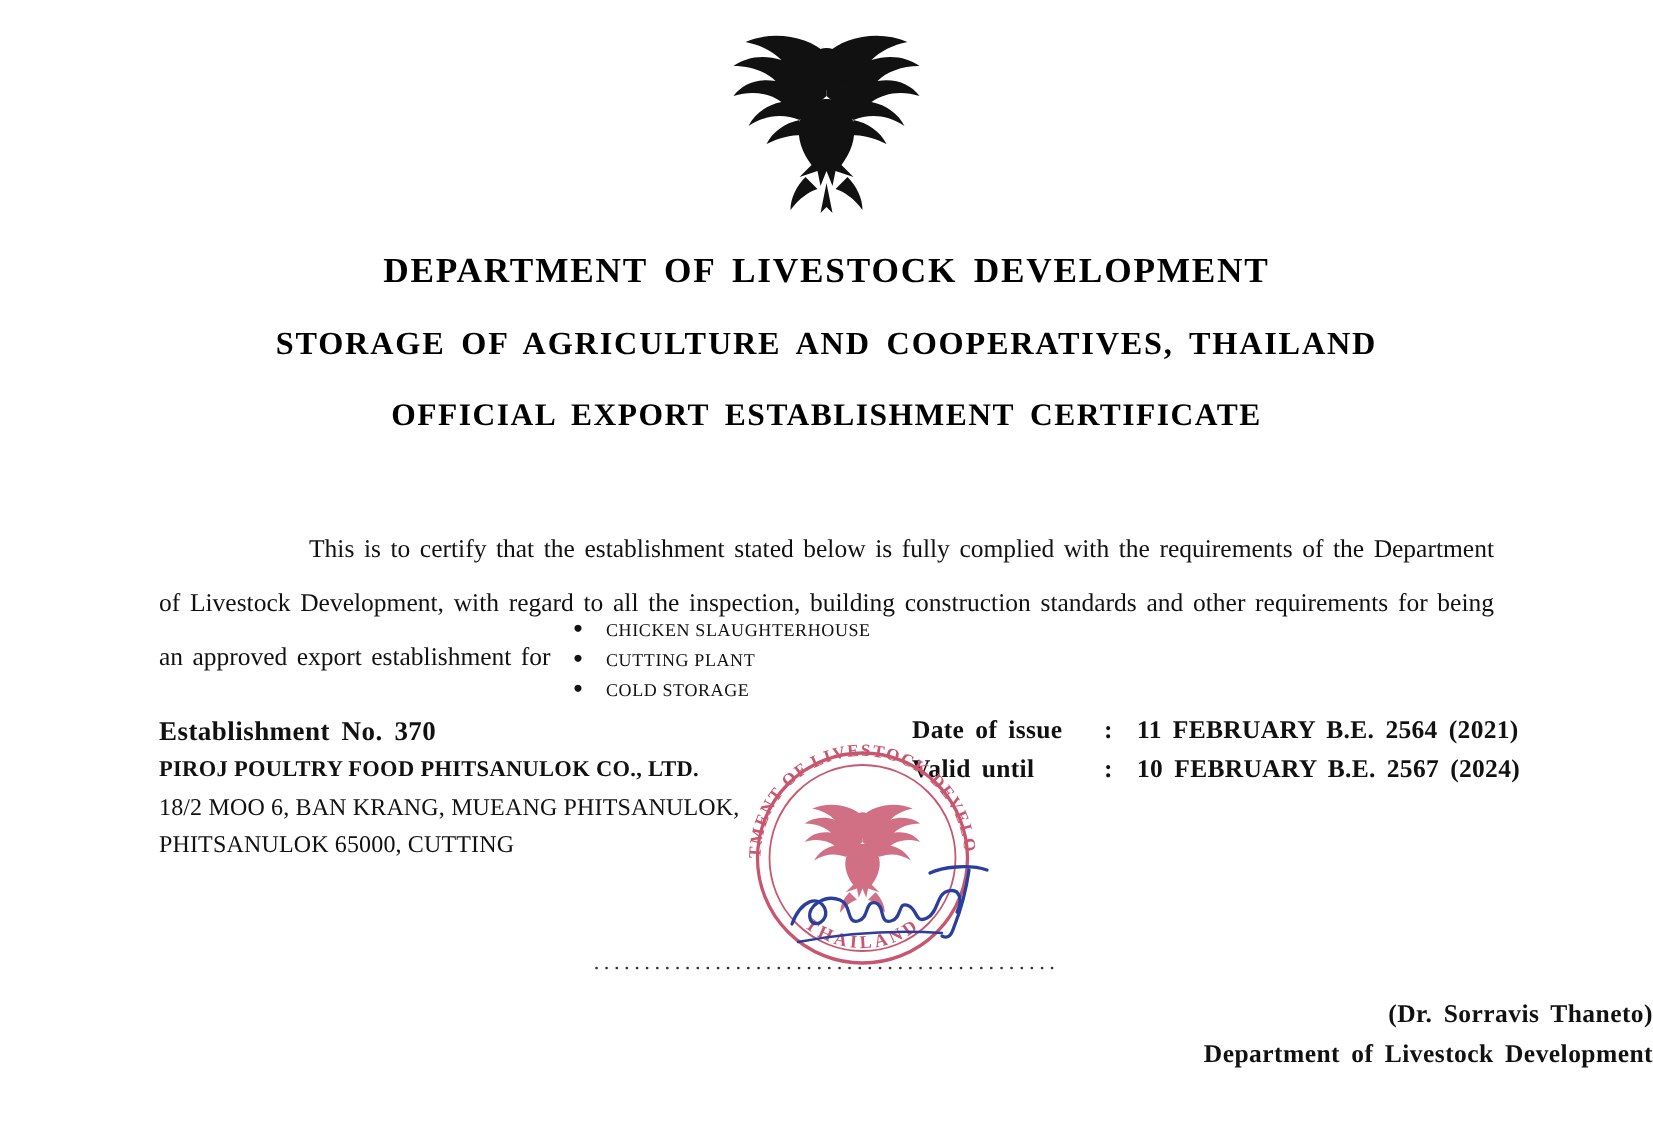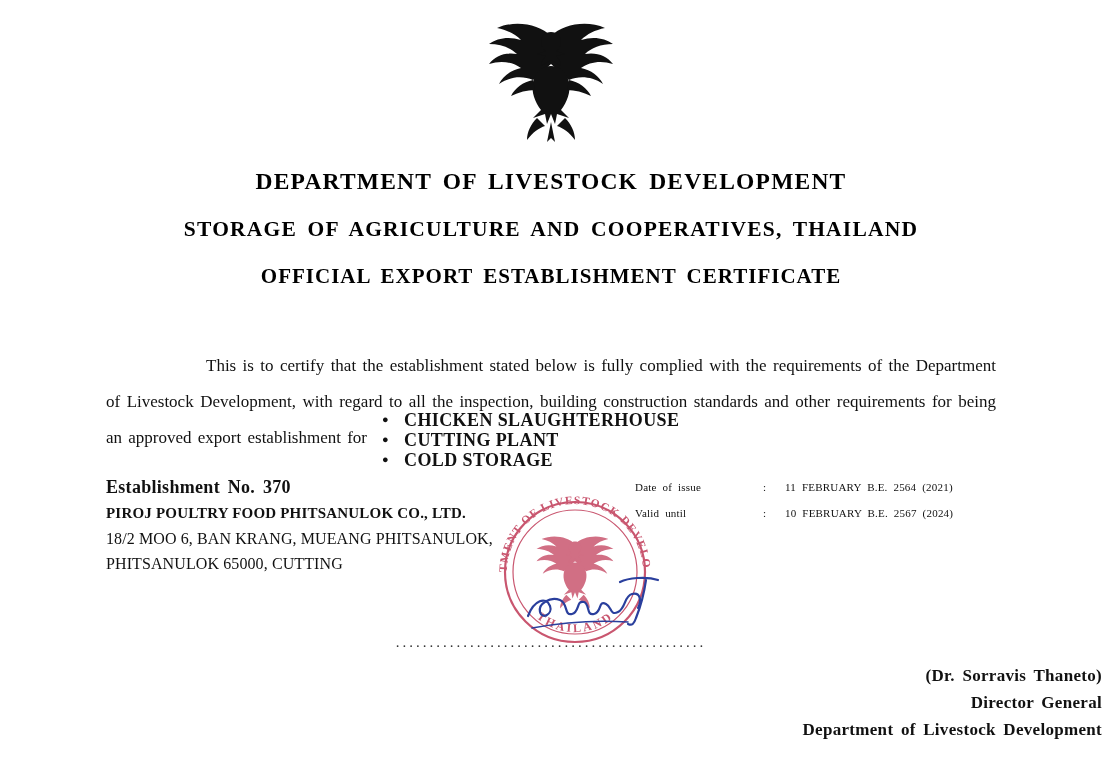--- a/index.html
+++ b/index.html
@@ -60,22 +60,22 @@
   }
 
   
   .bullets {
     position: absolute;
     top: 410px;
     left: 382px;
     margin: 0;
     padding: 0;
     list-style: none;
-    font-weight: bold;
-    font-size: 18px;
+    font-weight: normal;
+    font-size: 12px;
   }
   .bullets li {
     line-height: 20px;
     padding-left: 22px;
     position: relative;
     letter-spacing: 0.4px;
   }
   .bullets li::before {
     content: "\25CF";
     position: absolute;
@@ -108,23 +108,23 @@
   .estab .l3, .estab .l4 {
     font-size: 16px;
     line-height: 25px;
     letter-spacing: 0.1px;
   }
 
   
   .dates {
     position: absolute;
     top: 474px;
-    left: 635px;
-    font-weight: normal;
-    font-size: 11px;
+    left: 608px;
+    font-weight: bold;
+    font-size: 17px;
   }
   .dates .row {
     line-height: 26px;
     white-space: nowrap;
     letter-spacing: 0.2px;
   }
   .dates .lbl { display: inline-block; width: 128px; word-spacing: 3px; }
   .dates .colon { display: inline-block; width: 22px; }
   .dates .val { word-spacing: 3px; }
 
@@ -257,15 +257,14 @@
       <path d="M100 22 C108 18 126 16 138 20"></path>
       <path d="M126 20 C124 34 120 48 116 58 C114 64 112 66 108 64"></path>
       <path d="M12 68 C44 62 78 60 108 62" stroke-width="1.6"></path>
     </g>
   </svg>
 </div>
 
 <div class="sig-line">..............................................</div>
 <div class="sig-block">
   <div>(Dr. Sorravis Thaneto)</div>
-  <div>Director General</div>
   <div>Department of Livestock Development</div>
 </div>
 
 </body></html>

